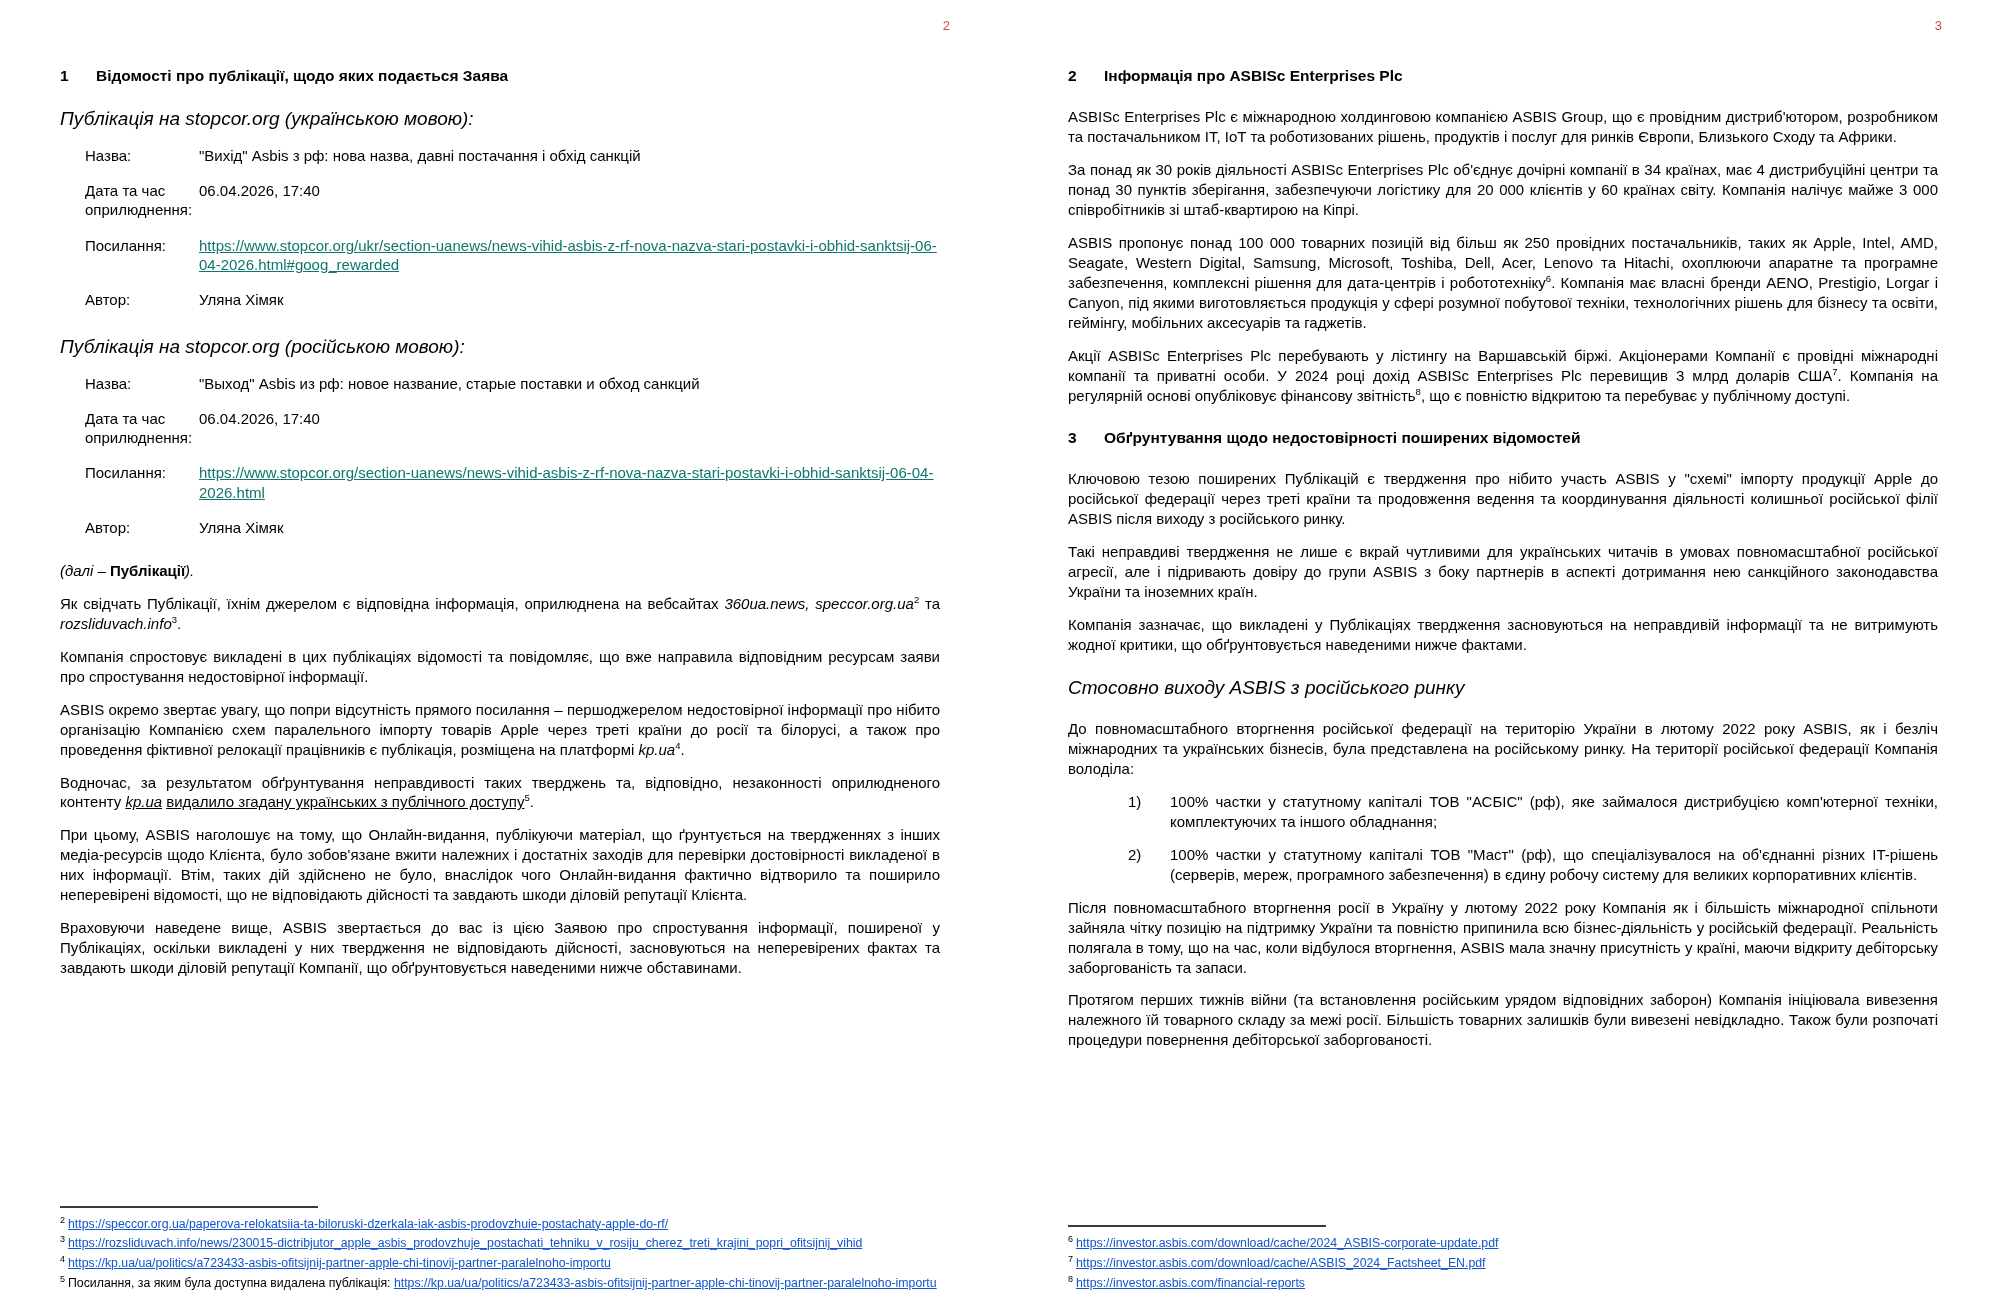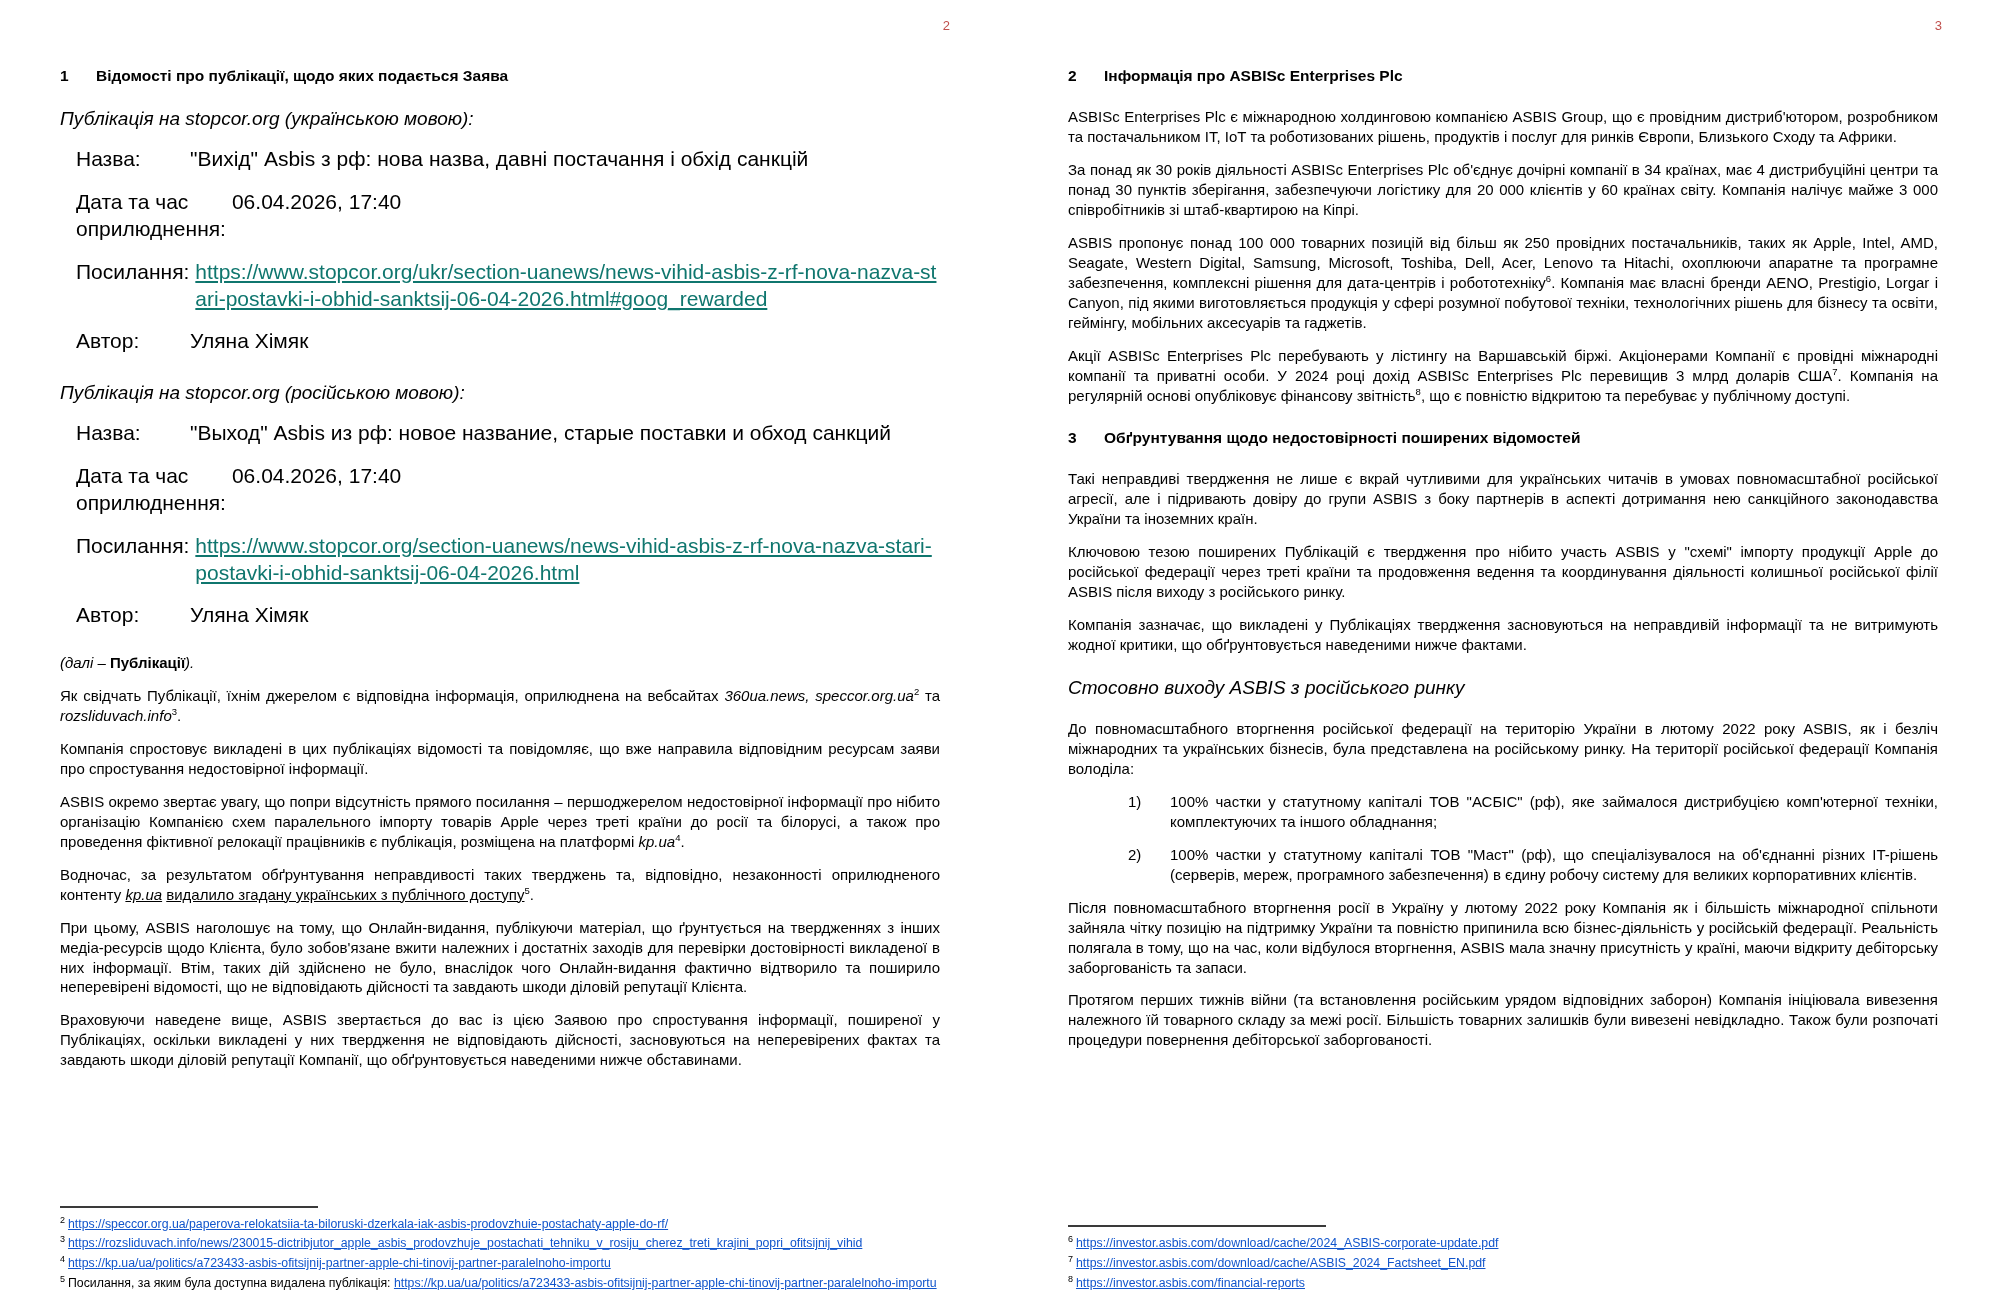--- a/index.html
+++ b/index.html
@@ -58,22 +58,22 @@
   .subhead {
     font-style: italic;
     font-size: 19px;
     margin: 0 0 14px 0;
     line-height: 1.3;
   }
 
   
   .row {
     display: flex;
-    margin: 0 0 16px 8px;
-    font-size: 21px;
+    margin: 0 0 16px 17px;
+    font-size: 15px;
     line-height: 1.28;
   }
   .row .lbl {
     flex: 0 0 122px;
     padding-left: 8px;
     padding-right: 6px;
   }
   .row .val {
     flex: 1;
   }
@@ -237,22 +237,22 @@
           <p class="body"><span>ASBIS пропонує понад 100 000 товарних позицій від більш як 250 провідних постачальників, таких як Apple, Intel, AMD, Seagate, Western Digital, Samsung, Microsoft, Toshiba, Dell, Acer, Lenovo та Hitachi, охоплюючи апаратне та програмне забезпечення, комплексні рішення для дата-центрів і робототехніку</span><sup>6</sup><span>. Компанія має власні бренди AENO, Prestigio, Lorgar і Canyon, під якими виготовляється продукція у сфері розумної побутової техніки, технологічних рішень для бізнесу та освіти, геймінгу, мобільних аксесуарів та гаджетів.</span></p>
           <p class="body"><span>Акції ASBISc Enterprises Plc перебувають у лістингу на Варшавській біржі. Акціонерами Компанії є провідні міжнародні компанії та приватні особи. У 2024 році дохід ASBISc Enterprises Plc перевищив 3 млрд доларів США</span><sup>7</sup><span>. Компанія на регулярній основі опубліковує фінансову звітність</span><sup>8</sup><span>, що є повністю відкритою та перебуває у публічному доступі.</span></p>
         </div>
 
       <h2 class="section" style="margin-top:22px">
         <span class="num">3</span>
         <span class="txt">Обґрунтування щодо недостовірності поширених відомостей</span>
       </h2>
 
       <div>
+          <p class="body"><span>Ключовою тезою поширених Публікацій є твердження про нібито участь ASBIS у "схемі" імпорту продукції Apple до російської федерації через треті країни та продовження ведення та координування діяльності колишньої російської філії ASBIS після виходу з російського ринку.</span></p>
           <p class="body"><span>Такі неправдиві твердження не лише є вкрай чутливими для українських читачів в умовах повномасштабної російської агресії, але і підривають довіру до групи ASBIS з боку партнерів в аспекті дотримання нею санкційного законодавства України та іноземних країн.</span></p>
-          <p class="body"><span>Ключовою тезою поширених Публікацій є твердження про нібито участь ASBIS у "схемі" імпорту продукції Apple до російської федерації через треті країни та продовження ведення та координування діяльності колишньої російської філії ASBIS після виходу з російського ринку.</span></p>
           <p class="body"><span>Компанія зазначає, що викладені у Публікаціях твердження засновуються на неправдивій інформації та не витримують жодної критики, що обґрунтовується наведеними нижче фактами.</span></p>
         </div>
 
       <div class="subhead" style="margin-top:22px;margin-bottom:18px">Стосовно виходу ASBIS з російського ринку</div>
 
       <div>
           <p class="body"><span>До повномасштабного вторгнення російської федерації на територію України в лютому 2022 року ASBIS, як і безліч міжнародних та українських бізнесів, була представлена на російському ринку. На території російської федерації Компанія володіла:</span></p>
         </div>
 
       <ol class="numlist">

